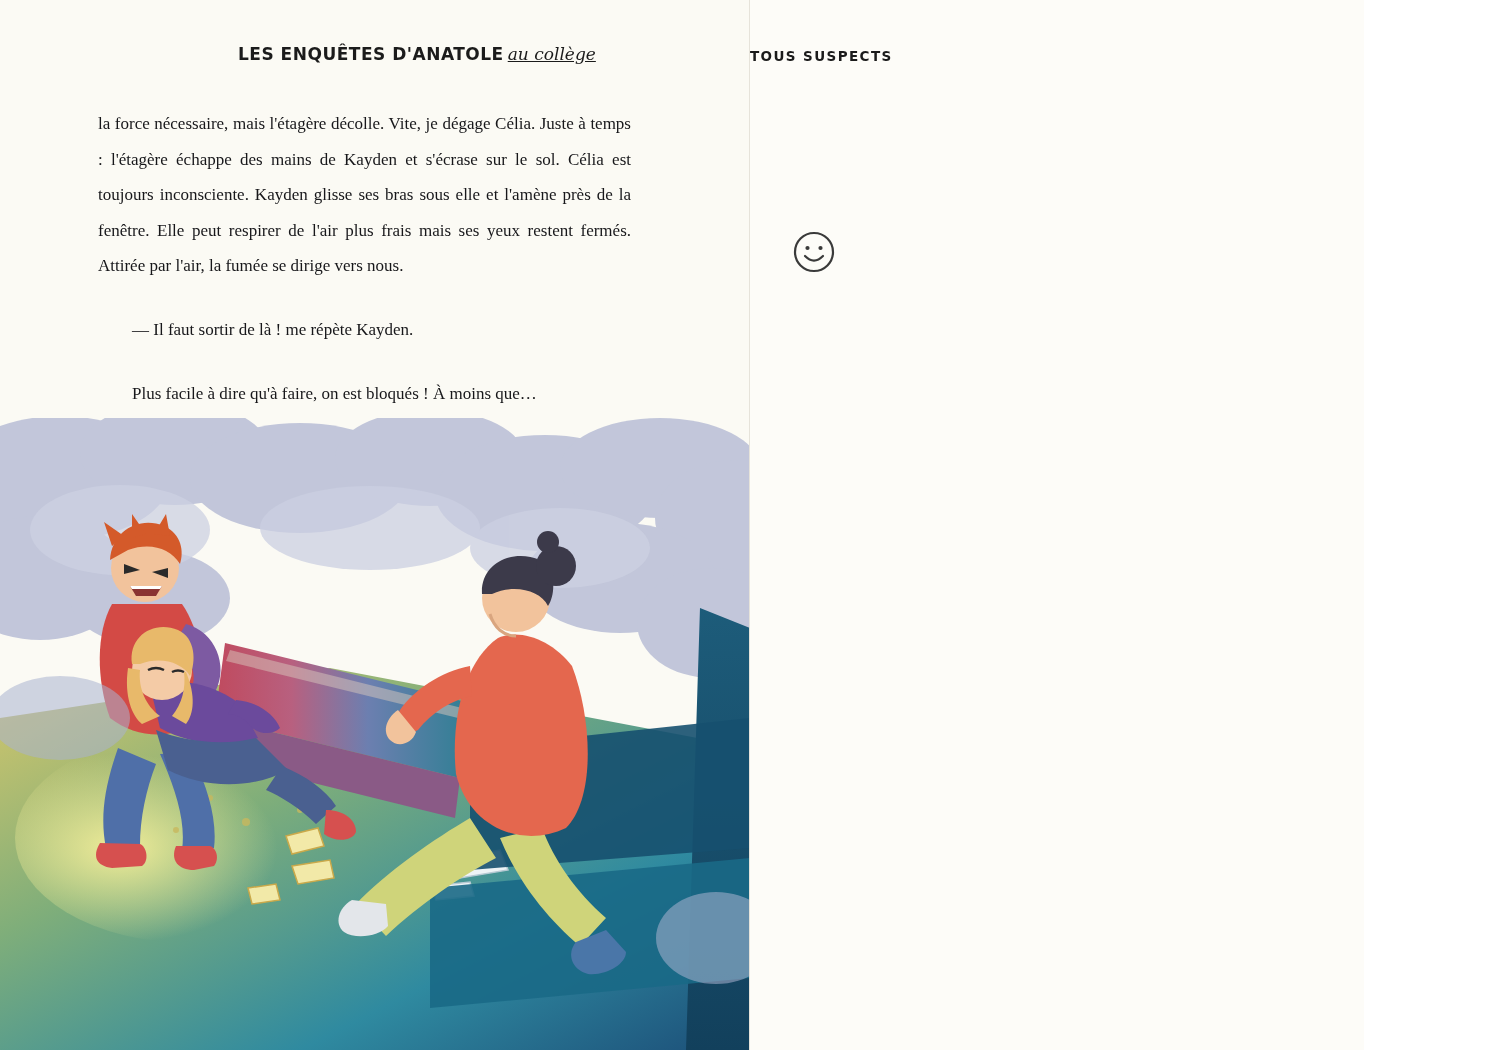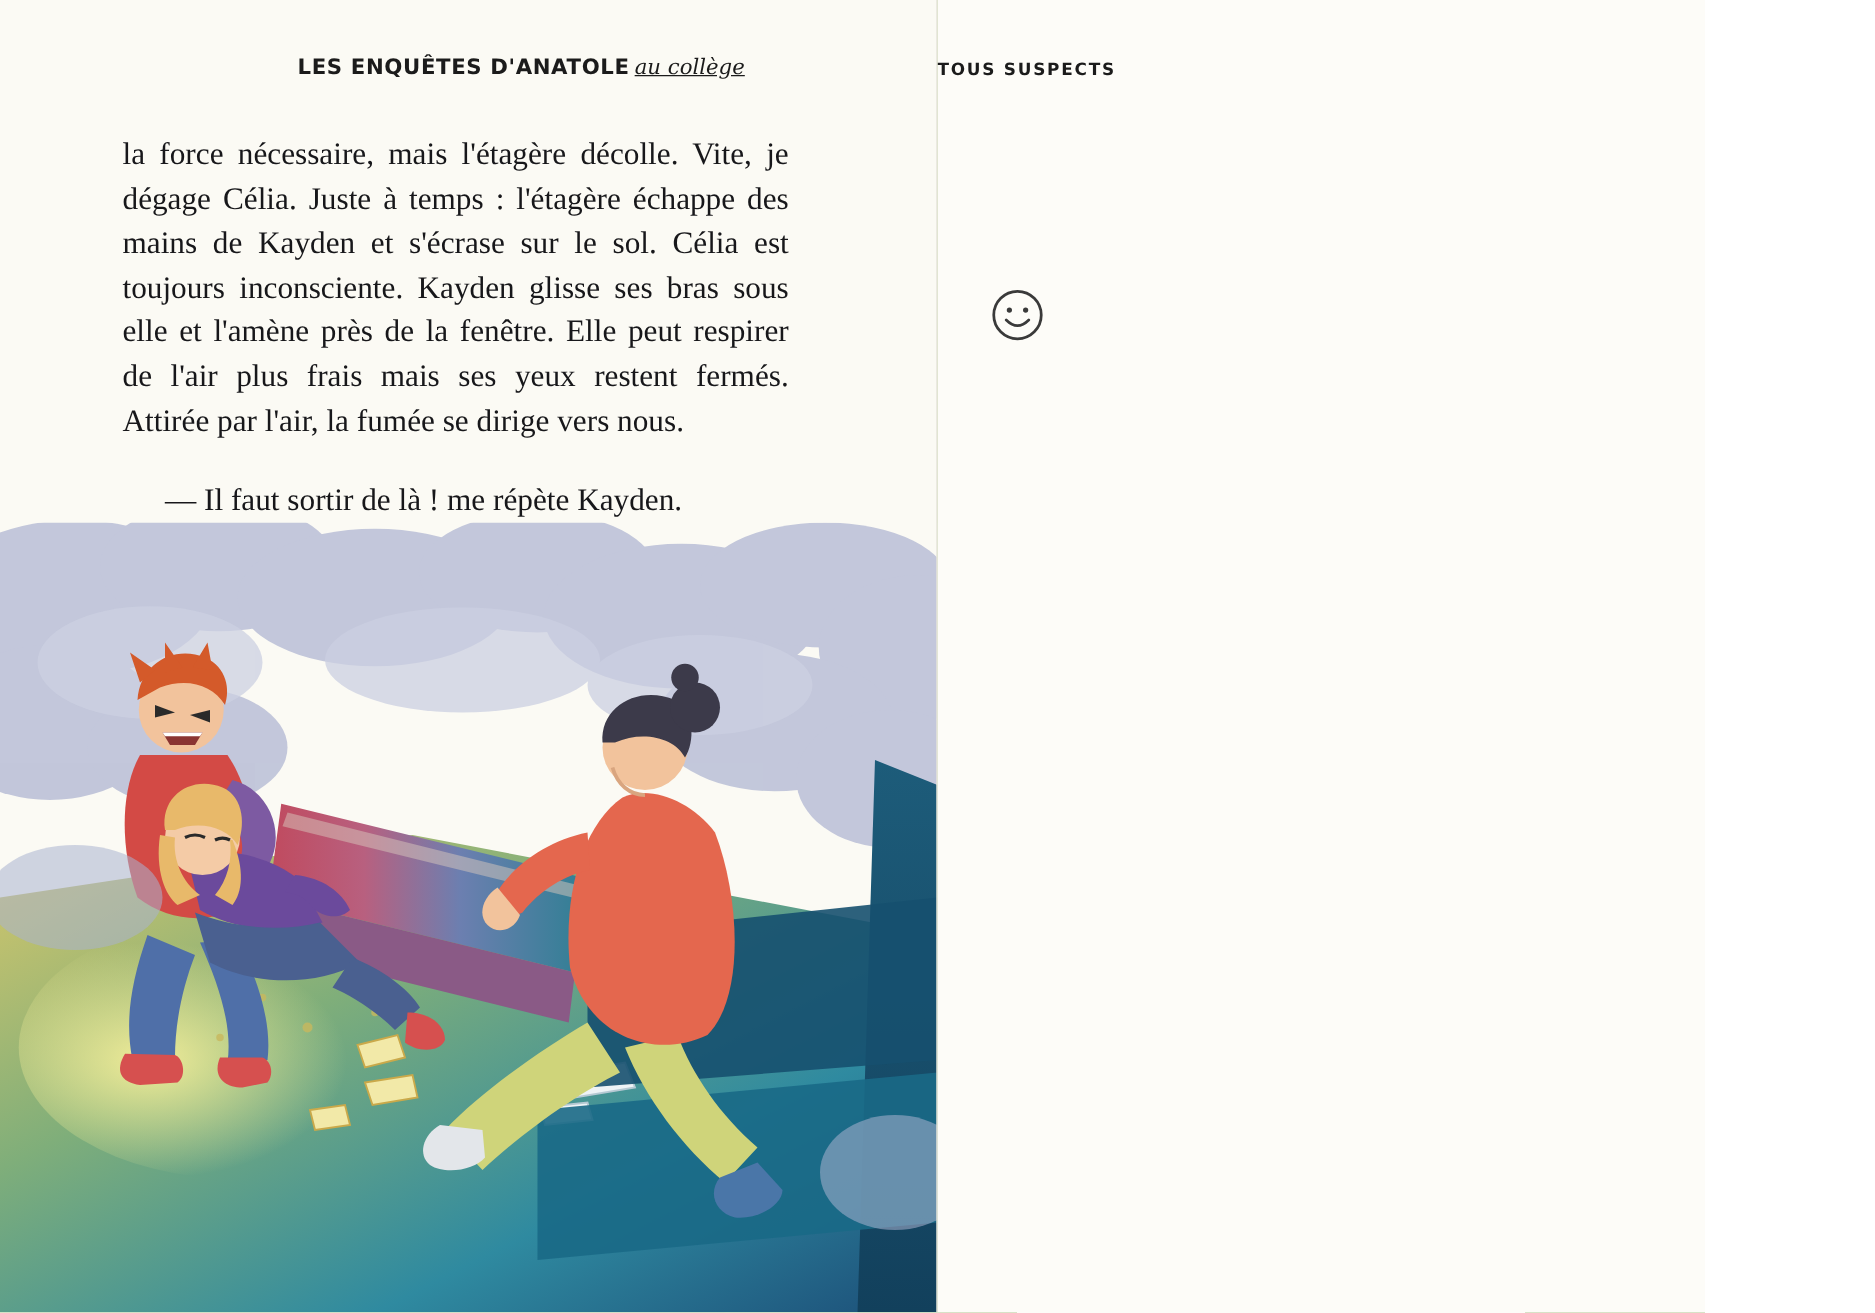--- a/index.html
+++ b/index.html
@@ -5,21 +5,21 @@
   html, body {
     margin: 0;
     padding: 0;
     background: #ffffff;
   }
   .page {
     position: relative;
     width: 1364px;
     height: 1050px;
     overflow: hidden;
-    background: #4d7c0f;
+    background: #7f1d1d;
     font-family: "Liberation Serif", serif;
   }
 
   
   .left-page {
     position: absolute;
     left: 0; top: 0;
     width: 750px; height: 1050px;
     background: #fbfaf4;
     overflow: hidden;
@@ -60,21 +60,21 @@
     font-family: "DejaVu Sans", sans-serif;
     font-weight: bold;
     font-size: 13.5px;
     letter-spacing: 1.4px;
     color: #1b1b1b;
   }
 
   
   .col-text {
     position: absolute;
-    font-size: 25px;
+    font-size: 17px;
     line-height: 35.6px;
     color: #17171a;
     text-align: justify;
     text-justify: inter-word;
   }
   .left-col {
     left: 98px;
     top: 106px;
     width: 533px;
   }
@@ -134,20 +134,21 @@
 
   <div class="left-page">
 
     <div class="running-head-left">
       <span>LES ENQUÊTES D'ANATOLE</span><span class="script">au collège</span>
     </div>
 
     <div class="col-text left-col">
       <p>la force nécessaire, mais l'étagère décolle. Vite, je dégage Célia. Juste à temps : l'étagère échappe des mains de Kayden et s'écrase sur le sol. Célia est toujours inconsciente. Kayden glisse ses bras sous elle et l'amène près de la fenêtre. Elle peut respirer de l'air plus frais mais ses yeux restent fermés. Attirée par l'air, la fumée se dirige vers nous.</p>
       <p class="indent">— Il faut sortir de là ! me répète Kayden.</p>
+      <p class="indent">Plus facile à dire qu'à faire, on est bloqués ! À moins que…</p>
       <p class="indent suggestion-block">— Et si on défonçait la porte ? je suggère.</p>
     </div>
 
     <div class="illustration">
       <svg class="illu-svg" width="750" height="632" viewBox="0 0 750 632" xmlns="http://www.w3.org/2000/svg">
         <defs>
           <linearGradient id="floorGrad" x1="0" y1="0" x2="1" y2="1">
             <stop offset="0%" stop-color="#d9c86a"></stop>
             <stop offset="35%" stop-color="#7fae7a"></stop>
             <stop offset="70%" stop-color="#2f8aa0"></stop>

